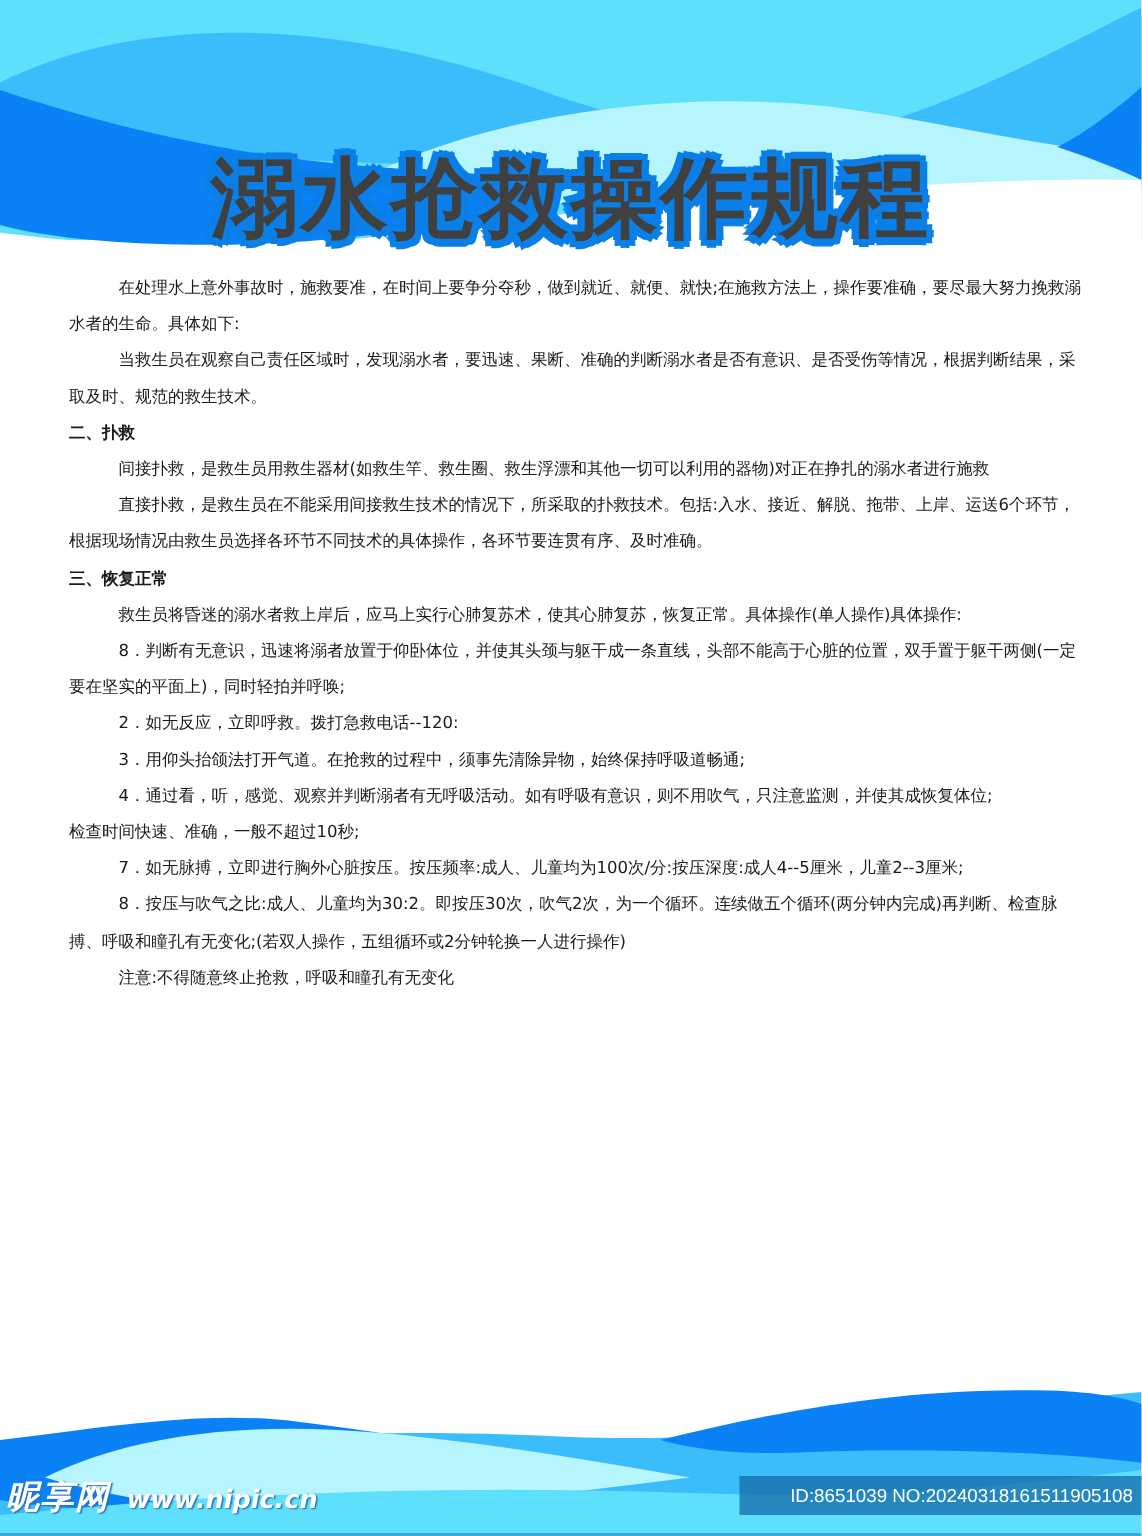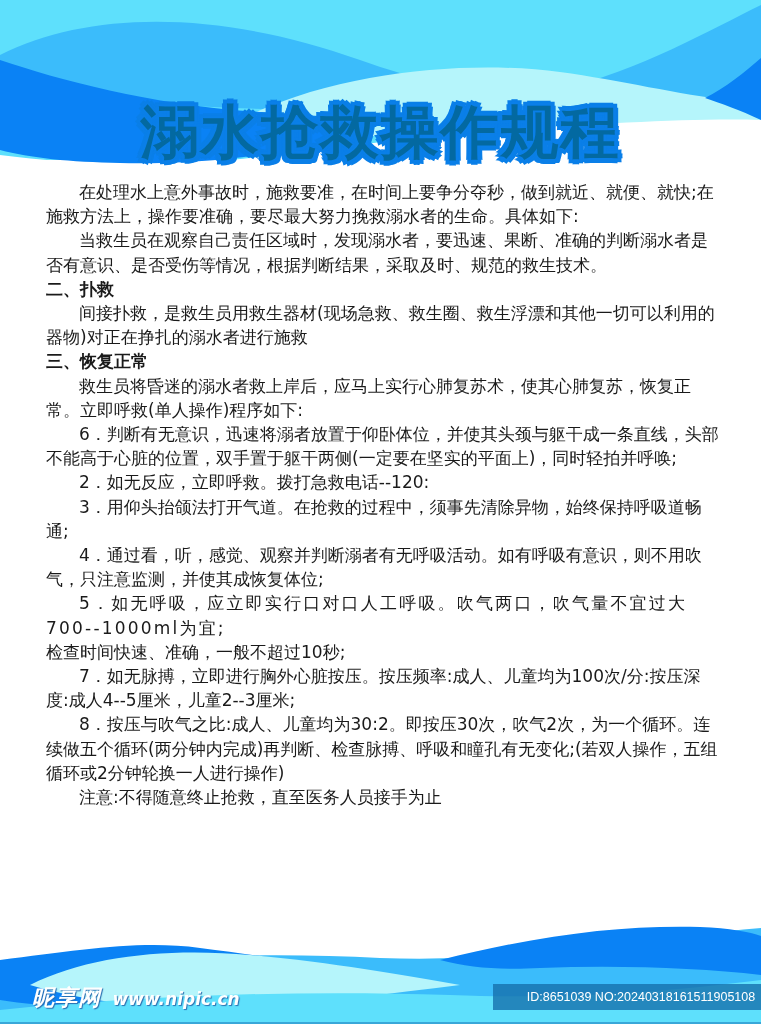--- a/index.html
+++ b/index.html
@@ -5,39 +5,39 @@
   html, body { margin: 0; padding: 0; }
   body {
     width: 761px; height: 1024px; position: relative; overflow: hidden;
     background: #ffffff;
     font-family: "DejaVu Sans", "Liberation Sans", sans-serif;
     color: #1a1a1a;
   }
   .bg-svg { position: absolute; left: 0; top: 0; width: 761px; height: 1024px; z-index: 0; }
   .title {
     position: absolute; left: 0; right: 0; top: 58px; z-index: 2;
-    text-align: center; font-size: 58px; font-weight: bold; color: #0369a1;
+    text-align: center; font-size: 58px; font-weight: bold; color: #404040;
     letter-spacing: 2px; line-height: 70px;
     -webkit-text-stroke: 0;
     text-shadow:
       3px 0 0 #0a7fe8, -3px 0 0 #0a7fe8, 0 3px 0 #0a7fe8, 0 -3px 0 #0a7fe8,
       3px 3px 0 #0a7fe8, -3px -3px 0 #0a7fe8, 3px -3px 0 #0a7fe8, -3px 3px 0 #0a7fe8,
       5px 0 0 #0a7fe8, -5px 0 0 #0a7fe8, 0 5px 0 #0a7fe8, 0 -5px 0 #0a7fe8,
       4px 4px 0 #0a7fe8, -4px -4px 0 #0a7fe8, 4px -4px 0 #0a7fe8, -4px 4px 0 #0a7fe8;
   }
   .content {
     position: absolute; left: 46px; top: 180px; width: 676px; z-index: 2;
-    font-size: 17px; line-height: 24.2px;
+    font-size: 11px; line-height: 24.2px;
   }
   .content p { margin: 0; }
   .indent { text-indent: 33px; }
   .heading { font-weight: bold; }
   .spaced { letter-spacing: 2.2px; }
   .footer-logo {
-    position: absolute; left: 32px; top: 983px; z-index: 3;
+    position: absolute; left: 4px; top: 983px; z-index: 3;
     color: #ffffff; font-weight: bold; font-style: italic;
     text-shadow: 1px 1px 1px #2a6fb0;
   }
   .footer-logo .cn { font-size: 22px; letter-spacing: 1px; }
   .footer-logo .url { font-size: 17px; margin-left: 6px; }
   .id-box {
     position: absolute; left: 493px; top: 984px; width: 296px; height: 26px; z-index: 3;
     background: rgba(20, 110, 170, 0.78); color: #ffffff;
     font-size: 12.5px; line-height: 26px; text-align: center;
     font-family: "Liberation Sans", sans-serif;
@@ -71,33 +71,33 @@
 </svg>
 
 <h1 class="title">溺水抢救操作规程</h1>
 
 <div class="content">
   <p class="indent">在处理水上意外事故时，施救要准，在时间上要争分夺秒，做到就近、就便、就快;在施救方法上，操作要准确，要尽最大努力挽救溺水者的生命。具体如下:</p>
 
   <p class="indent">当救生员在观察自己责任区域时，发现溺水者，要迅速、果断、准确的判断溺水者是否有意识、是否受伤等情况，根据判断结果，采取及时、规范的救生技术。</p>
 
   <p class="heading">二、扑救</p>
-  <p class="indent">间接扑救，是救生员用救生器材(现场急救、救生圈、救生浮漂和其他一切可以利用的器物)对正在挣扎的溺水者进行施救</p>
+  <p class="indent">间接扑救，是救生员用救生器材(如救生竿、救生圈、救生浮漂和其他一切可以利用的器物)对正在挣扎的溺水者进行施救</p>
+  <p class="indent">直接扑救，是救生员在不能采用间接救生技术的情况下，所采取的扑救技术。包括:入水、接近、解脱、拖带、上岸、运送6个环节，根据现场情况由救生员选择各环节不同技术的具体操作，各环节要连贯有序、及时准确。</p>
 
   <p class="heading">三、恢复正常</p>
-  <p class="indent">救生员将昏迷的溺水者救上岸后，应马上实行心肺复苏术，使其心肺复苏，恢复正常。立即呼救(单人操作)程序如下:</p>
-  <p class="indent">6．判断有无意识，迅速将溺者放置于仰卧体位，并使其头颈与躯干成一条直线，头部不能高于心脏的位置，双手置于躯干两侧(一定要在坚实的平面上)，同时轻拍并呼唤;</p>
+  <p class="indent">救生员将昏迷的溺水者救上岸后，应马上实行心肺复苏术，使其心肺复苏，恢复正常。具体操作(单人操作)具体操作:</p>
+  <p class="indent">8．判断有无意识，迅速将溺者放置于仰卧体位，并使其头颈与躯干成一条直线，头部不能高于心脏的位置，双手置于躯干两侧(一定要在坚实的平面上)，同时轻拍并呼唤;</p>
   <p class="indent">2．如无反应，立即呼救。拨打急救电话--120:</p>
   <p class="indent">3．用仰头抬颌法打开气道。在抢救的过程中，须事先清除异物，始终保持呼吸道畅通;</p>
   <p class="indent">4．通过看，听，感觉、观察并判断溺者有无呼吸活动。如有呼吸有意识，则不用吹气，只注意监测，并使其成恢复体位;</p>
-  <p class="indent spaced">5．如无呼吸，应立即实行口对口人工呼吸。吹气两口，吹气量不宜过大700--1000ml为宜;</p>
   <p>检查时间快速、准确，一般不超过10秒;</p>
   <p class="indent">7．如无脉搏，立即进行胸外心脏按压。按压频率:成人、儿童均为100次/分:按压深度:成人4--5厘米，儿童2--3厘米;</p>
   <p class="indent">8．按压与吹气之比:成人、儿童均为30:2。即按压30次，吹气2次，为一个循环。连续做五个循环(两分钟内完成)再判断、检查脉搏、呼吸和瞳孔有无变化;(若双人操作，五组循环或2分钟轮换一人进行操作)</p>
-  <p class="indent">注意:不得随意终止抢救，直至医务人员接手为止</p>
+  <p class="indent">注意:不得随意终止抢救，呼吸和瞳孔有无变化</p>
 </div>
 
 <div class="footer-logo">
   <span class="cn">昵享网</span>
   <span class="url">www.nipic.cn</span>
 </div>
 
 <div class="id-box">ID:8651039 NO:20240318161511905108</div>
 
 </body></html>

